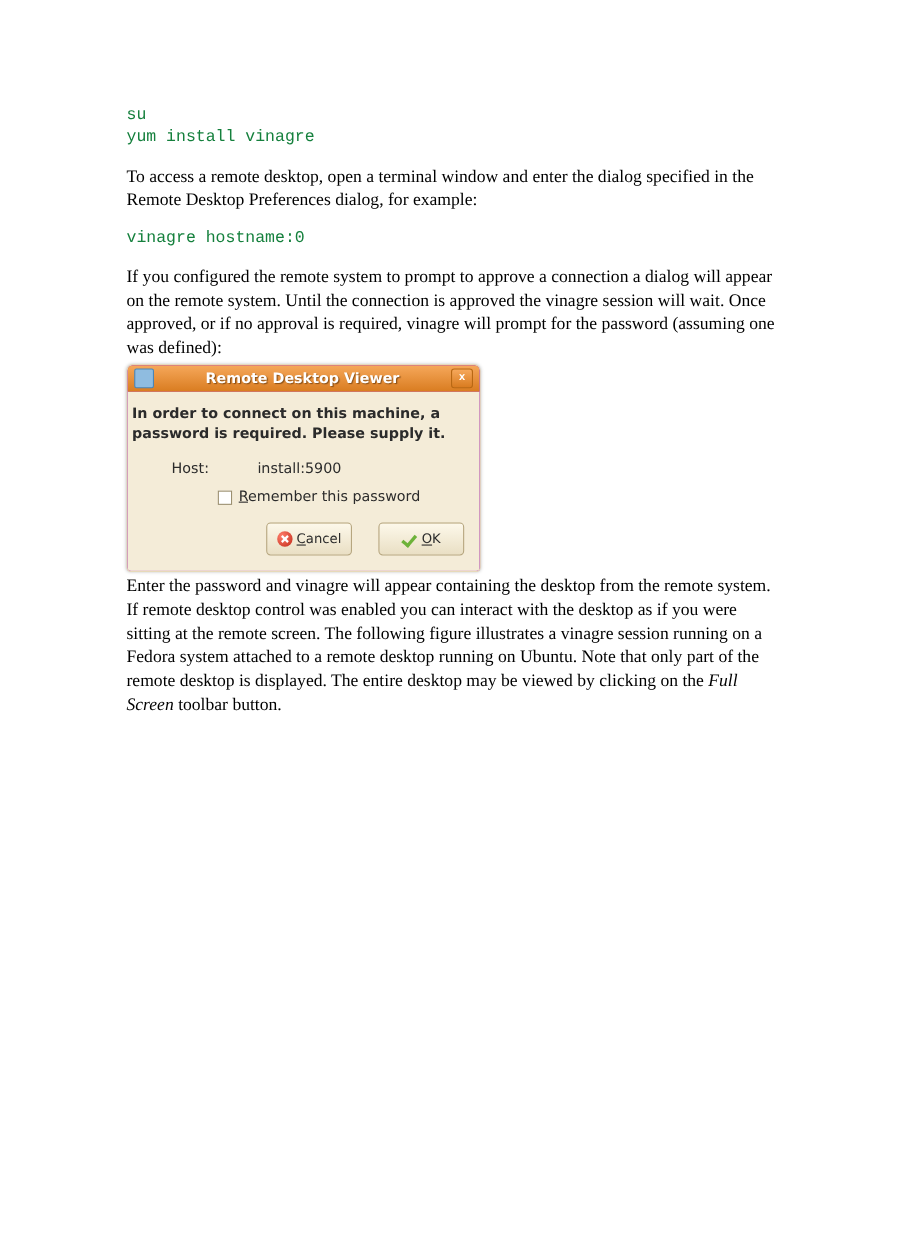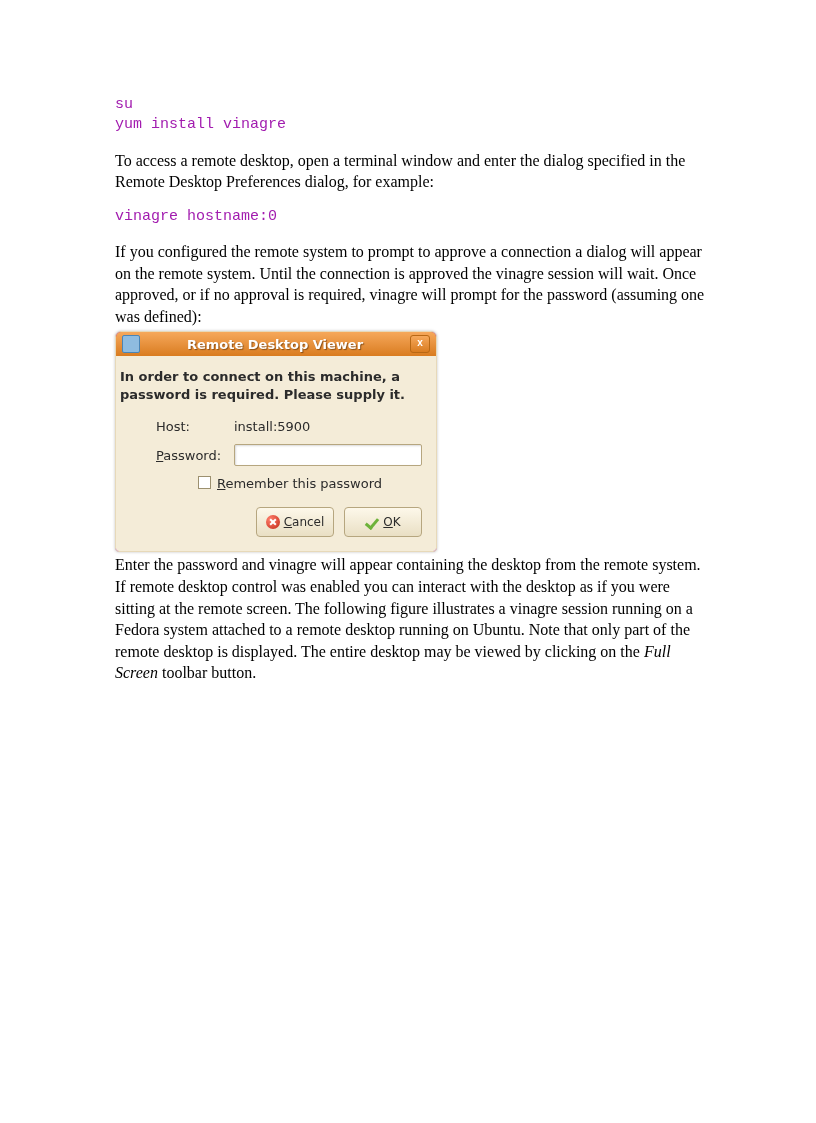--- a/index.html
+++ b/index.html
@@ -11,21 +11,21 @@
     color: #000000;
   }
   .page {
     width: 816px;
     height: 1123px;
     box-sizing: border-box;
     padding: 95px 105px 0 115px;
   }
   .code-block {
     font-family: "Courier New", Courier, monospace;
-    color: #a21caf;
+    color: #15803d;
     font-size: 15px;
     white-space: pre;
     line-height: 1.35;
     margin-bottom: 14px;
   }
   .para {
     margin: 0 0 14px 0;
     line-height: 1.35;
   }
   .italic { font-style: italic; }
@@ -106,36 +106,36 @@
     flex: 1;
     height: 22px;
     box-sizing: border-box;
     border: 1px solid #b6a67f;
     background: #ffffff;
     box-shadow: inset 1px 1px 2px rgba(0,0,0,0.15);
     border-radius: 2px;
   }
   .remember-row {
     display: flex;
-    align-items: flex-start;
+    align-items: flex-end;
     margin-left: 78px;
     margin-bottom: 16px;
     gap: 6px;
   }
   .checkbox {
     width: 13px; height: 13px;
     background: #ffffff;
     border: 1px solid #9c906f;
     box-sizing: border-box;
   }
   .remember-row .ul { text-decoration: underline; }
   .button-row {
     display: flex;
     justify-content: flex-end;
-    gap: 10px;
+    gap: 24px;
   }
   .btn {
     min-width: 78px;
     height: 30px;
     box-sizing: border-box;
     border: 1px solid #b6a67f;
     border-radius: 4px;
     background: linear-gradient(to bottom, #fdf8ea, #e9dfc4);
     display: flex;
     align-items: center;
@@ -193,24 +193,20 @@
       <div class="titlebar-close">x</div>
     </div>
     <div class="dialog-body">
       <div class="dialog-msg">In order to connect on this machine, a password is required. Please supply it.</div>
 
       <div class="field-row">
         <div class="field-label">Host:</div>
         <div class="field-value">install:5900</div>
       </div>
 
-      <div class="field-row">
-        <div class="field-label"><span class="ul">P</span><span>assword:</span></div>
-        <div class="text-input"></div>
-      </div>
 
       <div class="remember-row">
         <div class="checkbox"></div>
         <div><span class="ul">R</span><span>emember this password</span></div>
       </div>
 
       <div class="button-row">
         <div class="btn">
           <span class="icon-cancel"></span>
           <span><span class="ul">C</span><span>ancel</span></span>

